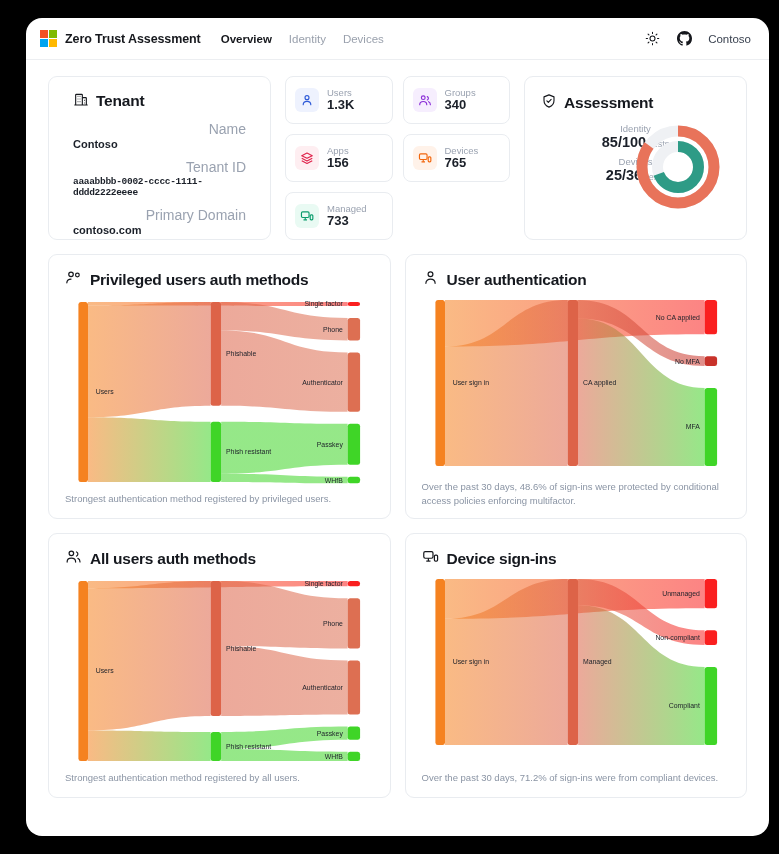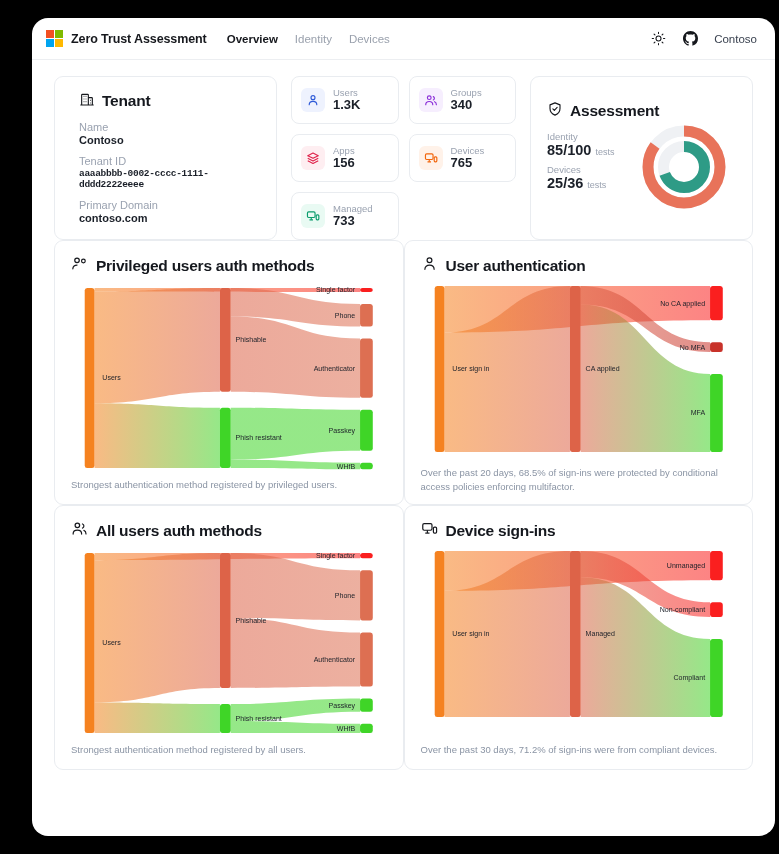--- a/index.html
+++ b/index.html
@@ -4,21 +4,21 @@
 <style>
   * { box-sizing: border-box; margin: 0; padding: 0; }
   html, body {
     width: 779px; height: 854px;
     background: #000;
     font-family: "Liberation Sans", sans-serif;
     overflow: hidden;
   }
   .window {
     position: absolute;
-    left: 32px; top: 18px;
+    left: 26px; top: 18px;
     width: 743px; height: 818px;
     background: #ffffff;
     border-radius: 16px;
     overflow: hidden;
     display: flex; flex-direction: column;
   }
   
   .header {
     height: 42px;
     border-bottom: 1px solid #eceef1;
@@ -39,38 +39,38 @@
   
   .content { flex: 1 1 auto; padding: 16px 22px 0 22px; overflow: hidden; }
   .card {
     background: #fff; border: 1px solid #e9ecf0; border-radius: 9px;
   }
   .top-row { display: flex; gap: 14px; height: 164px; }
   
   .tenant-card { width: 223px; padding: 14px 24px; }
   .card-head { display: flex; align-items: center; gap: 7px; margin-bottom: 10px; }
   .card-head .ttl { font-size: 15.5px; font-weight: bold; color: #15181e; letter-spacing: -0.2px; }
-  .field-label { font-size: 11px; color: #9aa2b0; margin-bottom: 1px; }
+  .field-label { font-size: 14px; color: #9aa2b0; margin-bottom: 1px; text-align: right; }
   .field-value { font-size: 11px; font-weight: bold; color: #1b2029; margin-bottom: 9px; }
   .field-value.mono { font-family: "Liberation Mono", monospace; font-size: 9.5px; font-weight: bold; letter-spacing: -0.3px; }
   
   .stats { display: grid; grid-template-columns: 1fr 1fr; grid-template-rows: 1fr 1fr 1fr; gap: 10px; width: 225px; }
   .stat { border: 1px solid #e9ecf0; border-radius: 8px; display: flex; align-items: center; gap: 8px; padding: 0 9px; }
   .stat-ico { width: 24px; height: 24px; border-radius: 6px; display: flex; align-items: center; justify-content: center; flex: 0 0 auto; }
   .stat-lbl { font-size: 9.5px; color: #9aa2b0; line-height: 1.25; }
   .stat-val { font-size: 13px; font-weight: bold; color: #1b2029; line-height: 1.15; }
   
-  .assess-card { flex: 1 1 auto; padding: 24px 16px; position: relative; }
+  .assess-card { flex: 1 1 auto; padding: 16px 16px; position: relative; text-align: center; }
   .assess-left { font-size: 9.5px; }
   .assess-label { color: #9aa2b0; font-size: 9.5px; }
   .assess-score { font-size: 14.5px; font-weight: bold; color: #1b2029; }
   .assess-score span { font-size: 9px; font-weight: normal; color: #9aa2b0; }
   .donut { position: absolute; right: 22px; top: 44px; }
   
-  .chart-grid { display: grid; grid-template-columns: 1fr 1fr; }
+  .chart-grid { display: grid; grid-template-columns: 1fr 1fr; gap: 14px; margin-top: 14px; }
   .chart-card { padding: 14px 16px 12px 16px; height: 265px; display: flex; flex-direction: column; }
   .chart-title { display: flex; align-items: center; gap: 8px; margin-bottom: 4px; }
   .chart-title .ttl { font-size: 15.5px; font-weight: bold; color: #15181e; letter-spacing: -0.25px; }
   .sankey-wrap { flex: 1 1 auto; }
   .caption { font-size: 9.5px; color: #8a94a4; line-height: 1.5; }
   .caption.pad { padding-top: 4px; }
   svg text { font-family: "Liberation Sans", sans-serif; }
 </style>
 </head>
 <body>
@@ -358,21 +358,21 @@
               <rect x="14" y="6" width="10" height="166" rx="2.5" fill="#f58220"></rect>
               <text font-size="7.2" fill="#1c2028" x="32" y="91.5" text-anchor="start">User sign in</text>
               <rect x="152" y="6" width="11" height="166" rx="2.5" fill="#dd6348"></rect>
               <text font-size="7.2" fill="#1c2028" x="168" y="91.5" text-anchor="start">CA applied</text>
               <rect x="295" y="62.16" width="13" height="9.760000000000005" rx="2.5" fill="#c8322a"></rect>
               <text font-size="7.2" fill="#1c2028" x="290" y="69.53999999999999" text-anchor="end">No MFA</text>
               <rect x="295" y="93.91999999999999" width="13" height="78.08000000000001" rx="2.5" fill="#3fd527"></rect>
               <text font-size="7.2" fill="#1c2028" x="290" y="135.45999999999998" text-anchor="end">MFA</text>
             </svg>
         </div>
-        <div class="caption pad">Over the past 20 days, 68.5% of sign-ins were protected by conditional access policies enforcing multifactor.</div>
+        <div class="caption pad">Over the past 30 days, 48.6% of sign-ins were protected by conditional access policies enforcing multifactor.</div>
       </div>
 
       <div class="card chart-card">
         <div class="chart-title">
           <span>
             <svg width="17" height="17" viewBox="0 0 24 24" fill="none" stroke="#16181d" stroke-width="1.7" stroke-linecap="round">
               <circle cx="9" cy="7.5" r="3.2"></circle>
                 <path d="M3 19.8c0-3.5 2.7-5.4 6-5.4s6 1.9 6 5.4"></path>
               <path d="M16.2 5.6a3.1 3.1 0 0 1 0 5.8M18.2 14.6c1.9.7 3 2.3 3 5"></path>
             </svg>

